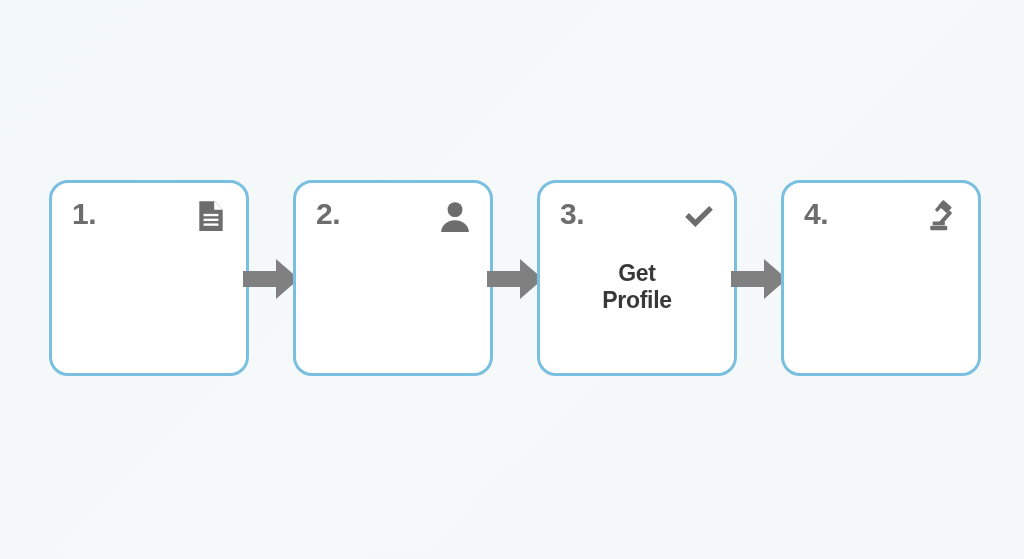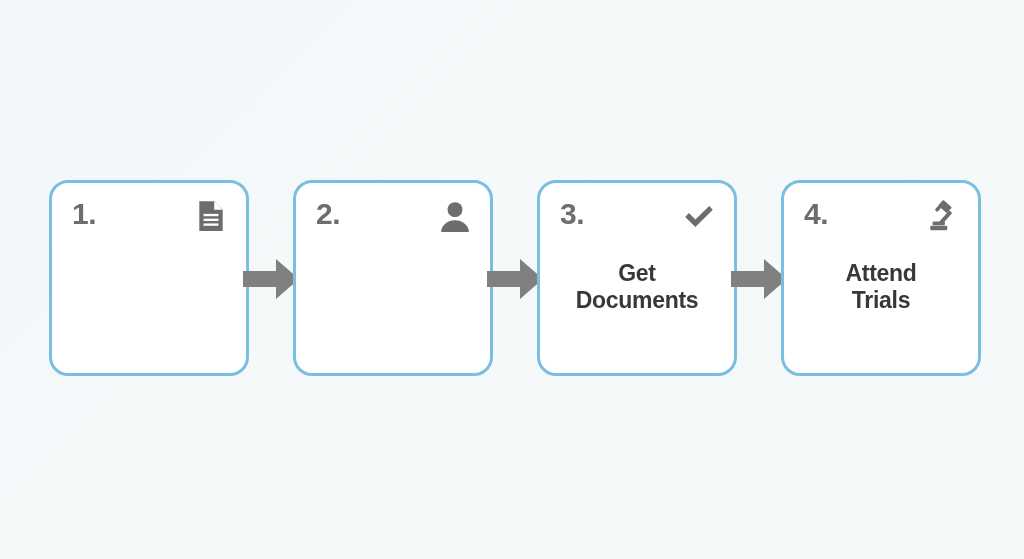--- a/index.html
+++ b/index.html
@@ -142,21 +142,21 @@
     </div>
 
     <div class="step-card">
       <span class="step-number">3.</span>
       <span class="step-icon">
         <svg viewBox="0 0 32 32" xmlns="http://www.w3.org/2000/svg" aria-hidden="true">
           <path d="M3 17 L6.5 13.2 L12.6 19.2 L25.6 6.5 L29 10.2 L12.6 26.4 Z" fill="#6d6d6d"></path>
         </svg>
       </span>
       <div class="step-title">Get
-Documents</div>
+Profile</div>
     </div>
 
     <div class="arrow-gap">
       <svg class="arrow-svg" viewBox="0 0 56 42" xmlns="http://www.w3.org/2000/svg" aria-hidden="true">
         <path d="M0 13 H33 V1 L56 21 L33 41 V29 H0 Z" fill="#808080"></path>
       </svg>
     </div>
 
     <div class="step-card">
       <span class="step-number">4.</span>
@@ -164,18 +164,16 @@
         <svg viewBox="0 0 32 32" xmlns="http://www.w3.org/2000/svg" aria-hidden="true">
           <g fill="#6d6d6d">
             <rect x="12.5" y="3.5" width="11" height="7.2" rx="1" transform="rotate(42 18 7)"></rect>
             <rect x="16.5" y="10" width="3.8" height="15" rx="1.3" transform="rotate(42 18.4 17.5)"></rect>
             <rect x="11.6" y="1.2" width="3.2" height="11.5" rx="1.2" transform="rotate(42 13.2 7)"></rect>
             <rect x="4" y="25.2" width="16" height="4.2" rx="1.2"></rect>
             <rect x="6.2" y="21.2" width="11.6" height="3.4" rx="1.1"></rect>
           </g>
         </svg>
       </span>
-      <div class="step-title">Attend
-Trials</div>
     </div>
 
   </div>
 </div>
 
 </body></html>

